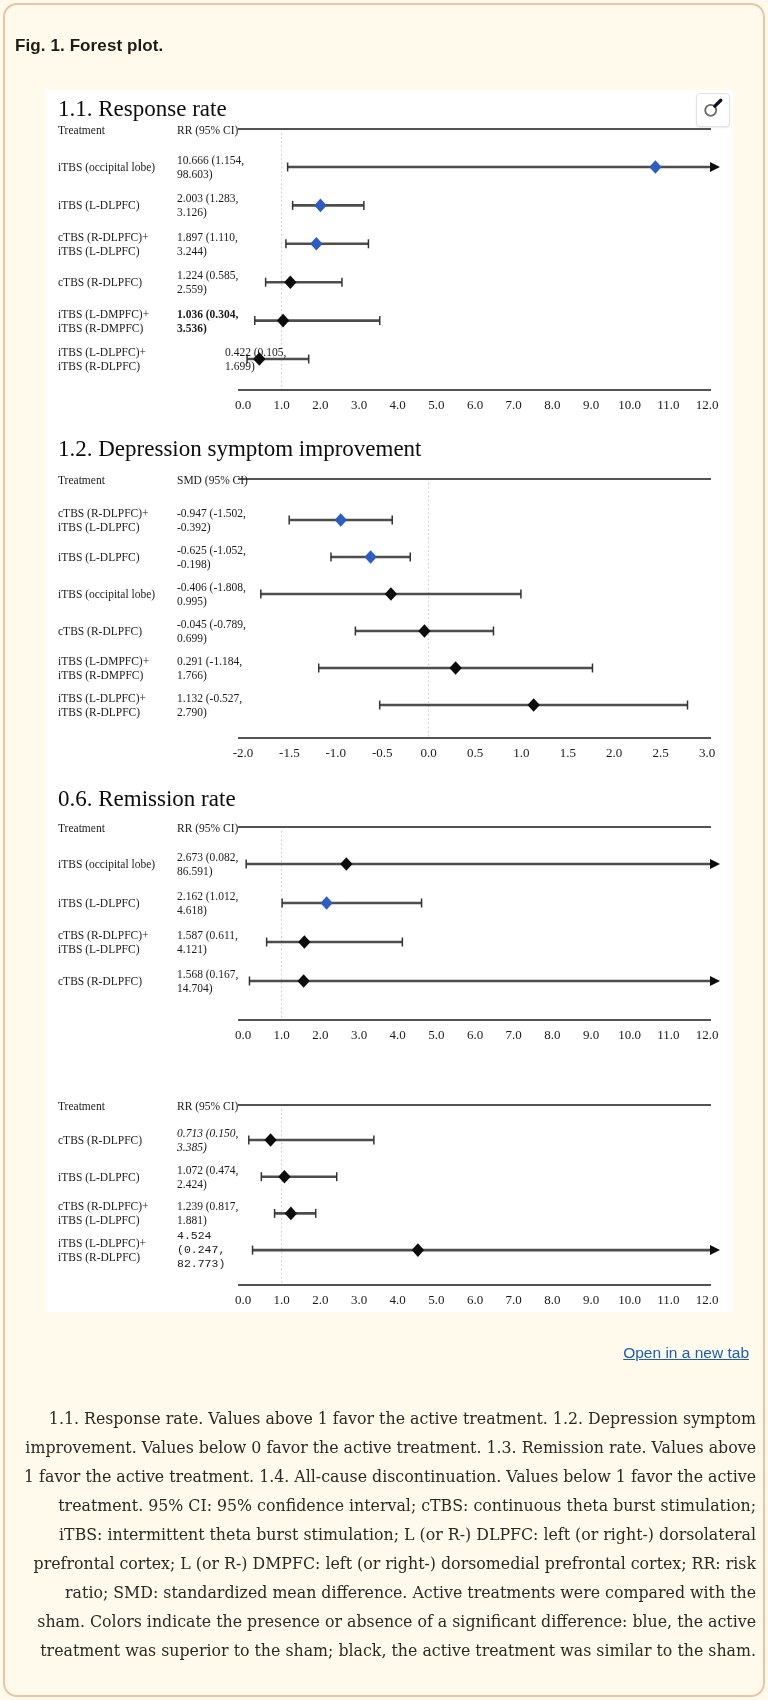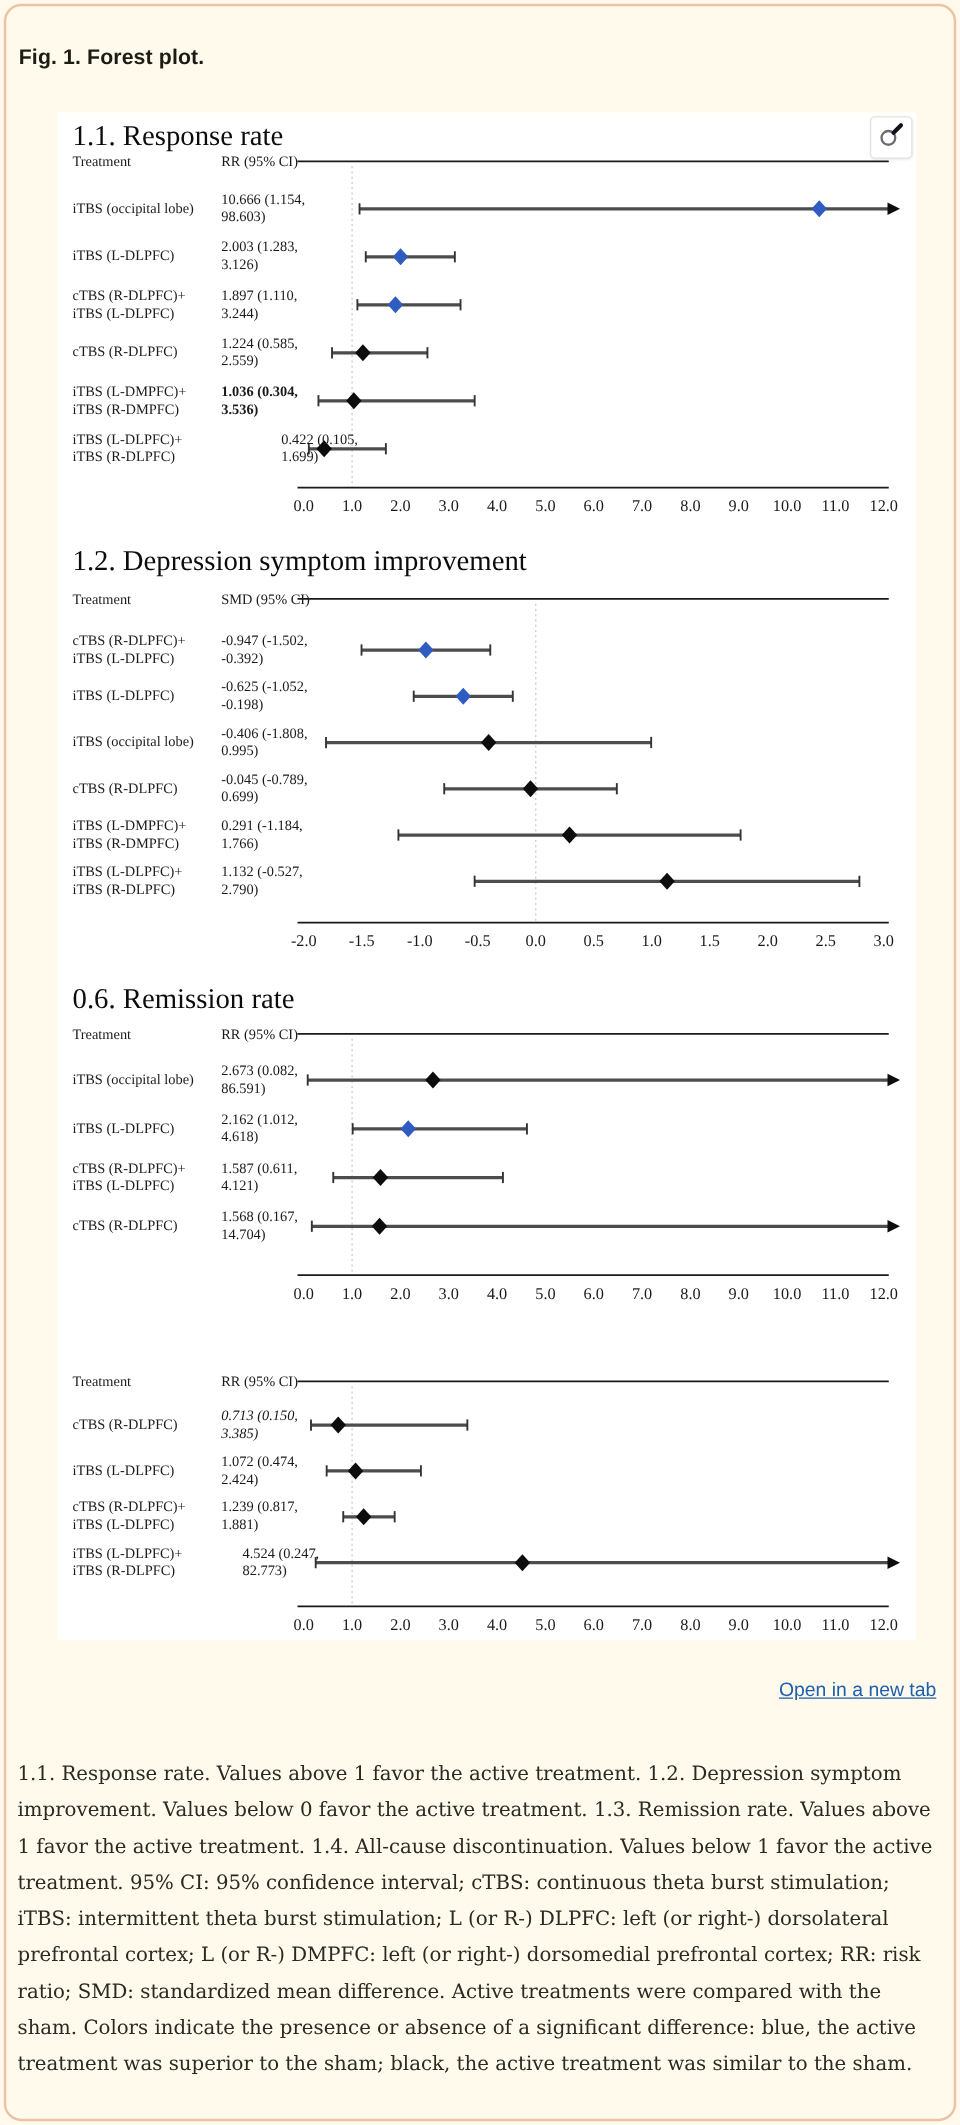--- a/index.html
+++ b/index.html
@@ -54,21 +54,21 @@
   }
   .open-link {
     position:absolute; right:19px; top:1344px;
     font-size:15.5px; color:#1b5fae; text-decoration:underline;
     cursor:pointer;
   }
   .caption {
     position:absolute; left:14px; top:1404px; width:742px;
     font-family:"DejaVu Serif", "Liberation Serif", serif;
     font-size:15.8px; line-height:29px; color:#2a2922;
-    text-align:left;
+    text-align:right;
   }
 </style>
 </head>
 <body>
 
 <div class="page-frame"></div>
 
 <div class="fig-label">Fig. 1. Forest plot.</div>
 
 <div class="figure-box" id="figure-box">
@@ -295,19 +295,19 @@
 3.385)</div>
     <div class="row-label" style="left: 12px; top: 1072.7px; width: 118px; height: 28px;">iTBS (L-DLPFC)</div>
     <div class="row-label" style="left: 131px; top: 1072.7px; width: 84px; height: 28px;">1.072 (0.474,
 2.424)</div>
     <div class="row-label" style="left: 12px; top: 1109.4px; width: 118px; height: 28px;">cTBS (R-DLPFC)+
 iTBS (L-DLPFC)</div>
     <div class="row-label" style="left: 131px; top: 1109.4px; width: 84px; height: 28px;">1.239 (0.817,
 1.881)</div>
     <div class="row-label" style="left: 12px; top: 1146.1px; width: 118px; height: 28px;">iTBS (L-DLPFC)+
 iTBS (R-DLPFC)</div>
-    <div class="row-label" style="left: 148px; top: 1146.1px; width: 84px; height: 28px;">4.524 (0.247,
+    <div class="row-label" style="left: 131px; top: 1146.1px; width: 84px; height: 28px; font-family: Liberation Mono, monospace;">4.524 (0.247,
 82.773)</div>
   </div>
 
 <a class="open-link">Open in a new tab</a>
 
 <p class="caption">1.1. Response rate. Values above 1 favor the active treatment. 1.2. Depression symptom improvement. Values below 0 favor the active treatment. 1.3. Remission rate. Values above 1 favor the active treatment. 1.4. All-cause discontinuation. Values below 1 favor the active treatment. 95% CI: 95% confidence interval; cTBS: continuous theta burst stimulation; iTBS: intermittent theta burst stimulation; L (or R-) DLPFC: left (or right-) dorsolateral prefrontal cortex; L (or R-) DMPFC: left (or right-) dorsomedial prefrontal cortex; RR: risk ratio; SMD: standardized mean difference. Active treatments were compared with the sham. Colors indicate the presence or absence of a significant difference: blue, the active treatment was superior to the sham; black, the active treatment was similar to the sham.</p>
 
 </body></html>

